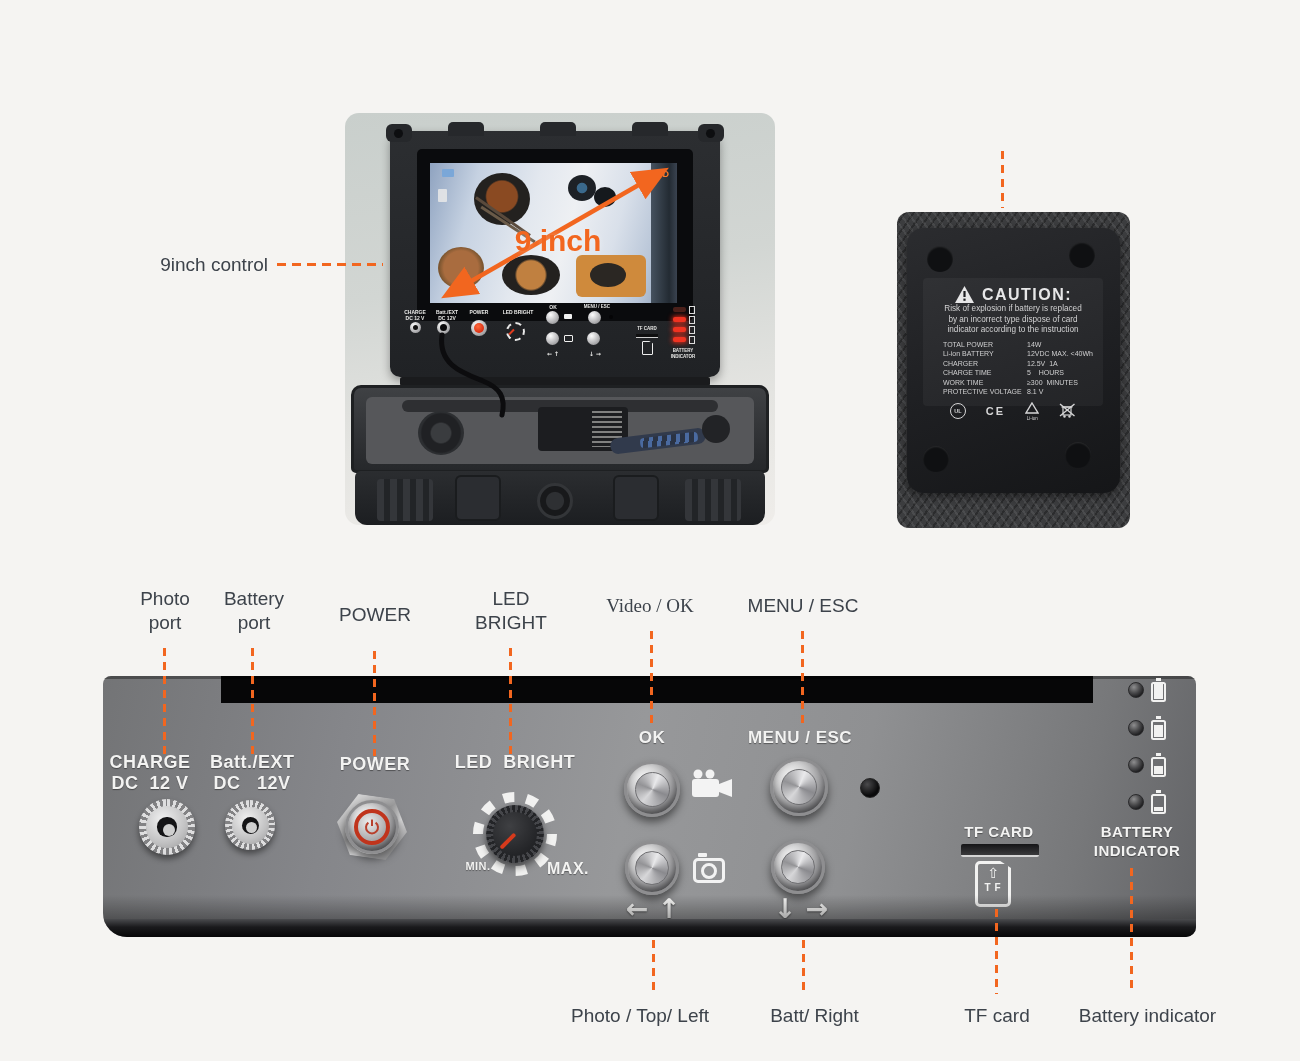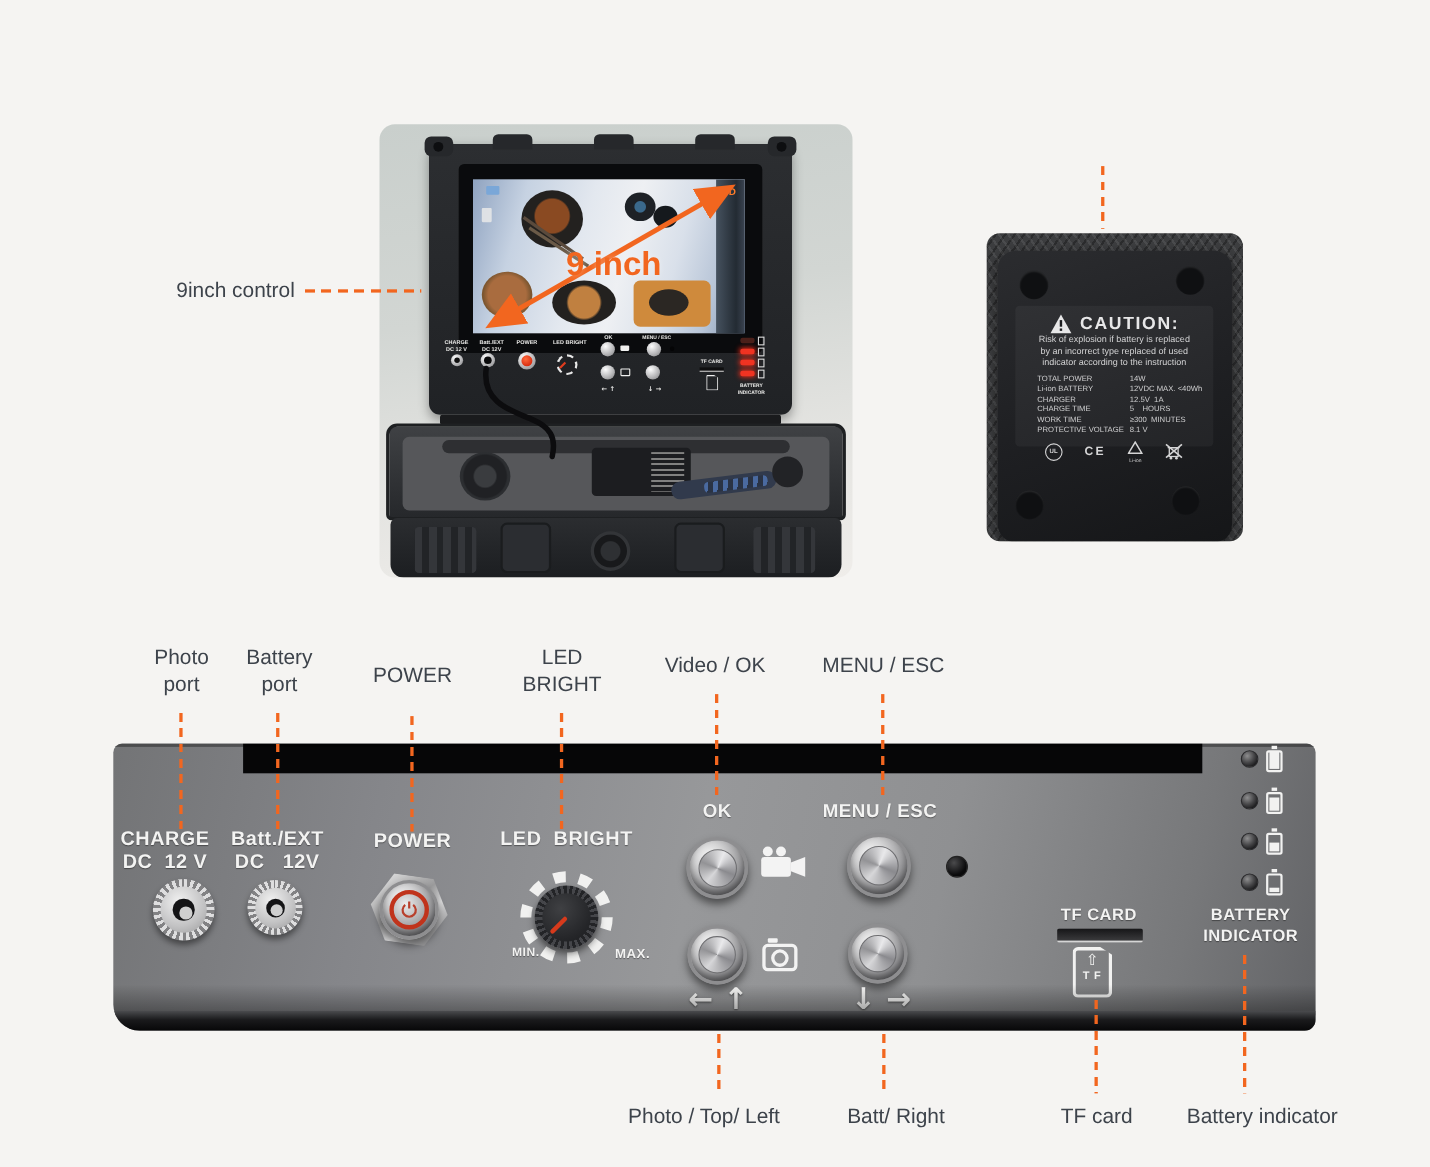--- a/index.html
+++ b/index.html
@@ -32,21 +32,21 @@
   .case-front{position:absolute;left:10px;top:358px;width:410px;height:54px;z-index:3;
               background:linear-gradient(180deg,#2b2d30,#1c1e21);border-radius:6px 6px 12px 12px;}
   .rib{position:absolute;top:8px;width:56px;height:42px;border-radius:4px;
        background:repeating-linear-gradient(90deg,#34363a 0 7px,#222427 7px 13px);}
   .clamp{position:absolute;top:4px;width:46px;height:46px;border-radius:6px;background:#2b2d31;border:2px solid #1a1c1e;box-sizing:border-box;}
   .size-label{position:absolute;left:143px;top:111px;width:140px;text-align:center;z-index:7;
               font-size:30px;line-height:34px;font-weight:800;color:#f2661f;text-shadow:0 0 6px rgba(255,255,255,.35);}
   .screen-badge{position:absolute;right:8px;top:6px;font-size:9px;font-weight:bold;color:#ff7c2a;z-index:6;}
 
   
-  .bat-photo{position:absolute;left:897px;top:212px;width:233px;height:280px;border-radius:12px;overflow:hidden;background:#3c3d3f;}
+  .bat-photo{position:absolute;left:897px;top:212px;width:233px;height:316px;border-radius:12px;overflow:hidden;background:#3c3d3f;}
   .bat-texture{position:absolute;inset:0;
       background:repeating-linear-gradient(55deg,rgba(255,255,255,.08) 0 2px,transparent 2px 7px),
                  repeating-linear-gradient(-55deg,rgba(0,0,0,.28) 0 2px,transparent 2px 7px);}
   .bat-body{position:absolute;left:10px;top:16px;width:213px;height:265px;border-radius:16px;
             background:linear-gradient(160deg,#2b2c2f,#1e1f22 55%,#151618);box-shadow:0 3px 10px rgba(0,0,0,.5);}
   .bat-screw{position:absolute;width:26px;height:26px;border-radius:50%;background:#0f1012;box-shadow:inset 0 1px 2px rgba(255,255,255,.12);}
   .bat-label{position:absolute;left:16px;top:50px;width:180px;height:128px;background:rgba(255,255,255,.045);
              border-radius:4px;color:#d9d9da;}
   .caution-row{display:flex;align-items:center;justify-content:center;gap:7px;margin-top:7px;}
   .caution-title{font-size:16px;font-weight:bold;letter-spacing:1.5px;color:#e7e7e8;}
@@ -217,21 +217,21 @@
       <div class="bat-label">
         <div class="caution-row">
           <svg width="21" height="19" viewBox="0 0 21 19">
             <path d="M10.5 1 L20 18 H1 Z" fill="#e7e7e8"></path>
             <rect x="9.4" y="6" width="2.2" height="6" fill="#1c1d20"></rect>
             <rect x="9.4" y="13.6" width="2.2" height="2.2" fill="#1c1d20"></rect>
           </svg>
           <span class="caution-title">CAUTION:</span>
         </div>
         <div class="warn-line">Risk of explosion if battery is replaced</div>
-        <div class="warn-line">by an incorrect type replaced of used</div>
+        <div class="warn-line">by an incorrect type dispose of card</div>
         <div class="warn-line" style="margin-bottom:4px;">indicator according to the instruction</div>
         <div class="spec-row"><span class="spec-name">TOTAL POWER</span><span class="pre">14W</span></div>
         <div class="spec-row"><span class="spec-name">Li-ion BATTERY</span><span class="pre">12VDC MAX. &lt;40Wh</span></div>
         <div class="spec-row"><span class="spec-name">CHARGER</span><span class="pre">12.5V  1A</span></div>
         <div class="spec-row"><span class="spec-name">CHARGE TIME</span><span class="pre">5    HOURS</span></div>
         <div class="spec-row"><span class="spec-name">WORK TIME</span><span class="pre">≥300  MINUTES</span></div>
         <div class="spec-row"><span class="spec-name">PROTECTIVE VOLTAGE</span><span class="pre">8.1 V</span></div>
         <div class="marks-row">
           <span style="width:14px;height:14px;border:1.5px solid #d5d5d6;border-radius:50%;font-size:5.5px;line-height:14px;text-align:center;display:inline-block;color:#d5d5d6;font-weight:bold;">UL</span>
           <span style="font-size:11px;font-weight:bold;letter-spacing:2px;color:#d5d5d6;">CE</span>
@@ -286,21 +286,21 @@
     </div>
 
     <div class="ptext pre" style="left:347px;top:76px;width:130px;font-size:18px;">LED  BRIGHT</div>
     <svg width="92" height="92" viewBox="0 0 92 92" style="position:absolute;left:366px;top:112px;">
       <circle cx="46" cy="46" r="37" fill="none" stroke="#f1f1f0" stroke-width="10" stroke-dasharray="11 12.2"></circle>
     </svg>
     <div class="abs" style="left:383px;top:129px;width:58px;height:58px;border-radius:50%;background:repeating-conic-gradient(#45464a 0deg 6deg,#232427 6deg 12deg);box-shadow:0 4px 7px rgba(0,0,0,.5);"></div>
     <div class="abs" style="left:390px;top:136px;width:44px;height:44px;border-radius:50%;background:radial-gradient(circle at 38% 32%,#3f4043,#242528 70%,#1b1c1e);"></div>
     <div class="abs" style="left:412px;top:156px;width:20px;height:4px;background:#d63a1c;transform-origin:0 50%;transform:rotate(135deg);border-radius:2px;"></div>
     <div class="ptext" style="left:357px;top:184px;width:36px;font-size:11px;">MIN.</div>
-    <div class="ptext" style="left:454px;top:184px;width:36px;font-size:12px;">MAX.</div>
+    <div class="ptext" style="left:444px;top:184px;width:36px;font-size:16px;">MAX.</div>
 
     <div class="ptext" style="left:519px;top:52px;width:60px;font-size:17px;">OK</div>
     <div class="pushbtn" style="left:521px;top:85px;width:56px;height:56px;">
         <div class="pushbtn-top"></div>
       </div>
     <svg class="abs" width="42" height="30" viewBox="0 0 42 30" style="left:588px;top:93px;">
       <circle cx="7" cy="5" r="4.5" fill="#f3f3f3"></circle>
         <circle cx="19" cy="5" r="4.5" fill="#f3f3f3"></circle>
       <rect x="1" y="10" width="27" height="18" rx="3" fill="#f3f3f3"></rect>
       <path d="M28 15 L41 10 V28 L28 23 Z" fill="#f3f3f3"></path>
@@ -353,21 +353,21 @@
 
   <div class="cap" style="left:110px;top:253px;width:158px;text-align:right;">9inch control</div>
   <div class="dashh" style="left:277px;top:263px;width:106px;"></div>
 
   <div class="dashv" style="left:1001px;top:151px;height:57px;"></div>
 
   <div class="cap" style="left:126px;top:587px;width:78px;">Photo port</div>
   <div class="cap" style="left:213px;top:587px;width:82px;">Battery port</div>
   <div class="cap" style="left:330px;top:603px;width:90px;">POWER</div>
   <div class="cap" style="left:454px;top:587px;width:114px;">LED BRIGHT</div>
-  <div class="cap" style="left:584px;top:594px;width:132px;white-space:nowrap;">Video / OK</div>
+  <div class="cap" style="left:584px;top:594px;width:132px;white-space:nowrap;font-family:Liberation Serif, serif;">Video / OK</div>
   <div class="cap" style="left:733px;top:594px;width:140px;white-space:nowrap;">MENU / ESC</div>
 
   <div class="dashv" style="left:163px;top:648px;height:108px;"></div>
   <div class="dashv" style="left:251px;top:648px;height:108px;"></div>
   <div class="dashv" style="left:373px;top:651px;height:105px;"></div>
   <div class="dashv" style="left:509px;top:648px;height:106px;"></div>
   <div class="dashv" style="left:650px;top:631px;height:92px;"></div>
   <div class="dashv" style="left:801px;top:631px;height:97px;"></div>
 
   <div class="dashv" style="left:652px;top:940px;height:54px;"></div>

